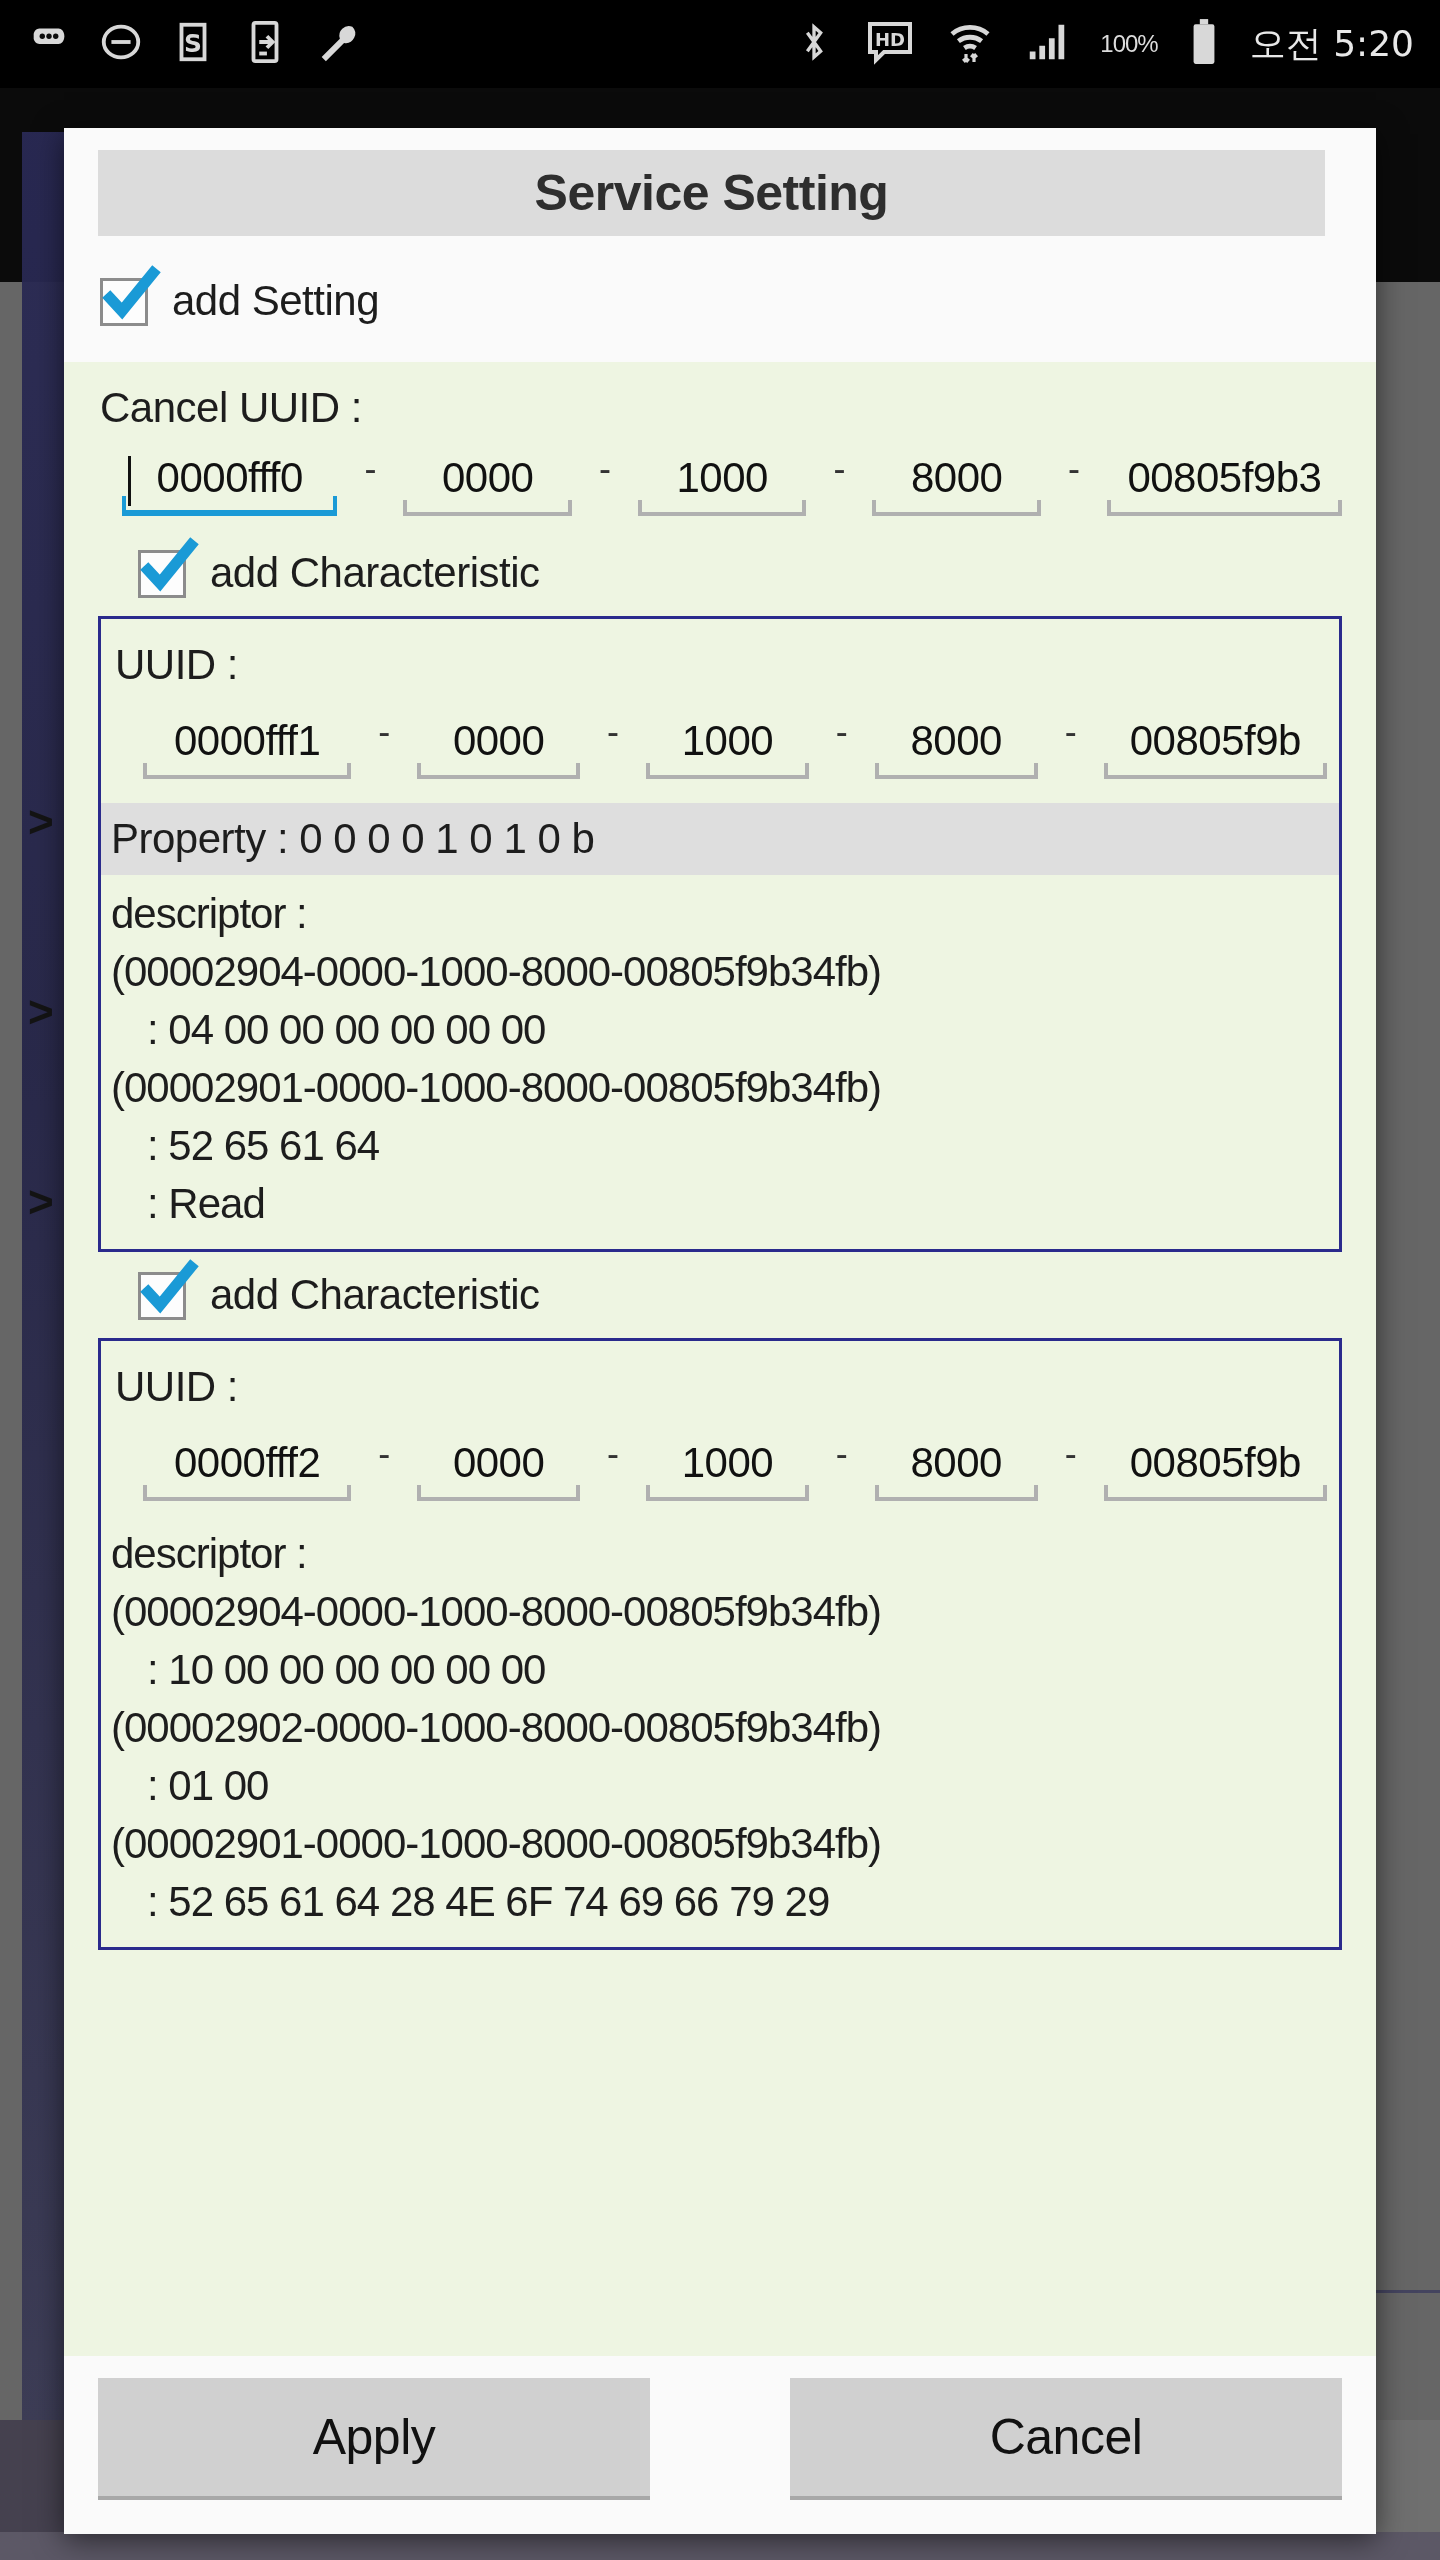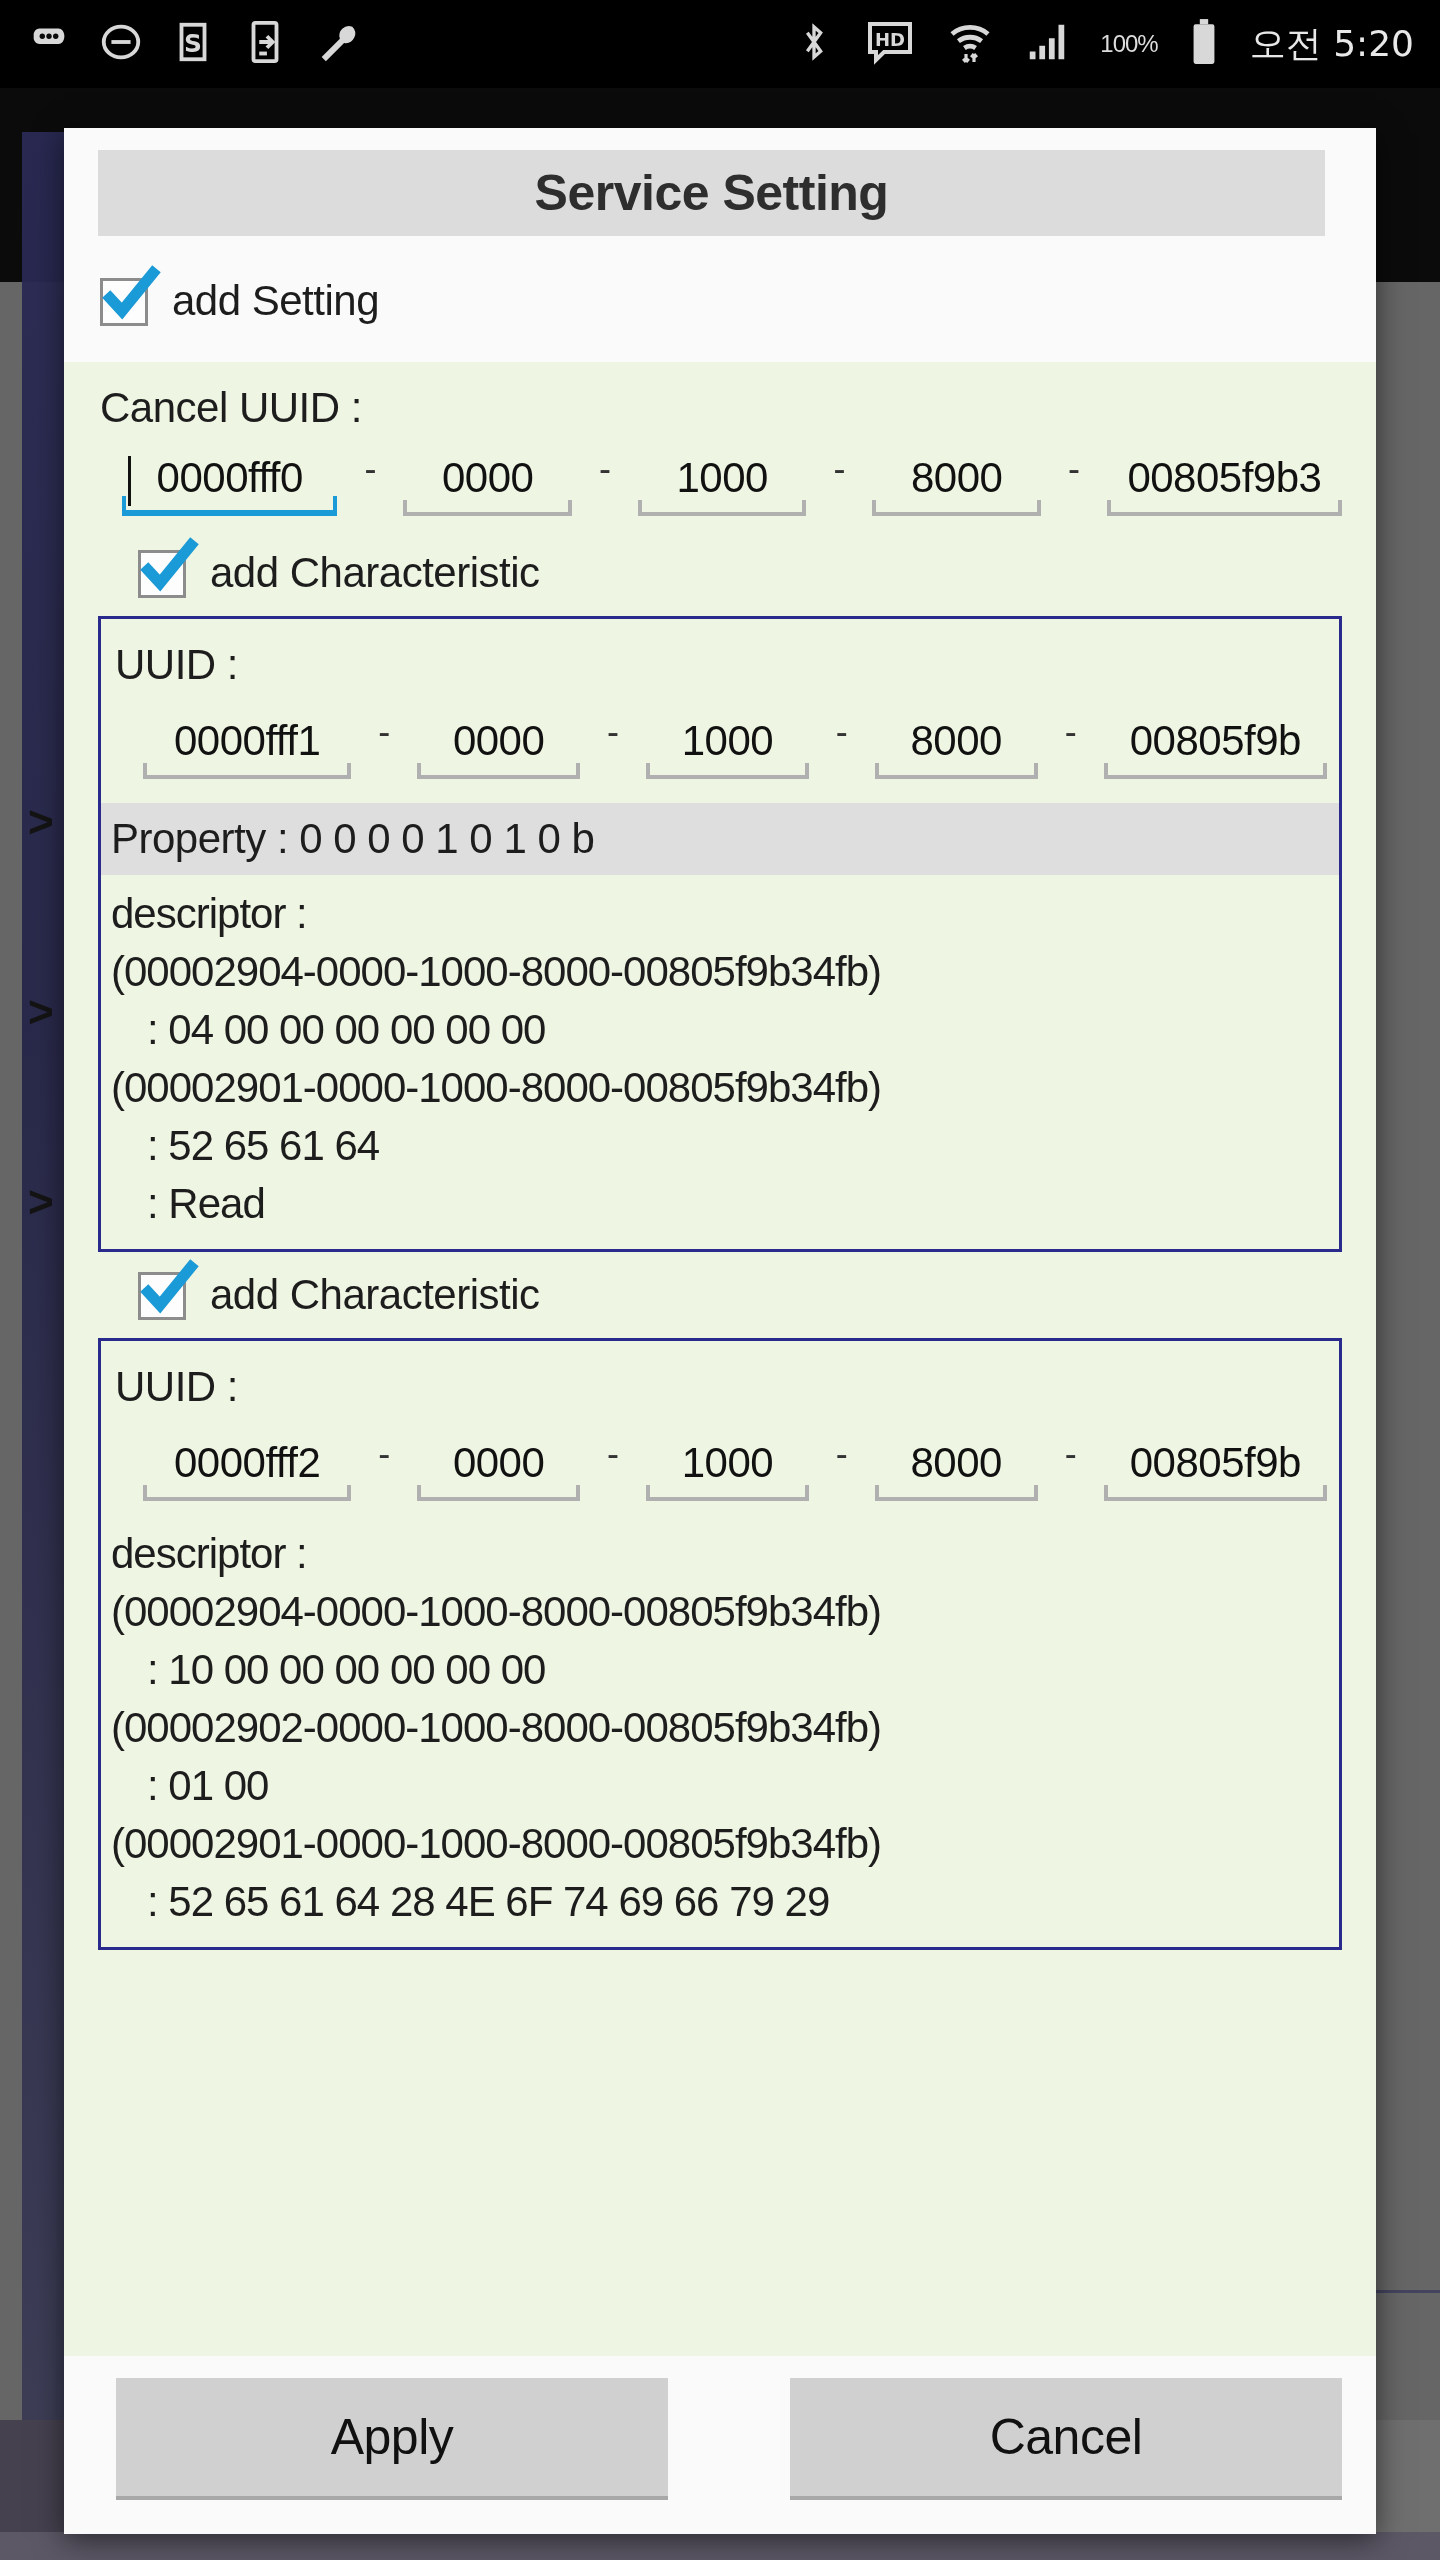--- a/index.html
+++ b/index.html
@@ -286,21 +286,21 @@
     white-space: nowrap;
   }
   .desc-line.indent { padding-left: 36px; }
 
   
   #buttonbar {
     flex: 0 0 auto;
     background: #fafafa;
     display: flex;
     gap: 12px;
-    padding: 22px 34px 34px 52px;
+    padding: 22px 34px 34px 34px;
     justify-content: space-between;
     position: relative;
     z-index: 5;
   }
   .dlg-btn {
     width: 552px;
     height: 122px;
     background: #d0d0d0;
     border: none;
     border-bottom: 4px solid #a8a8a8;

